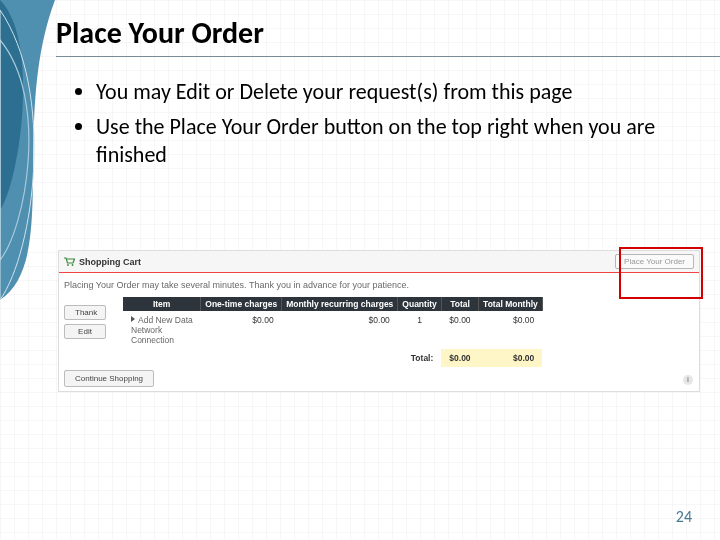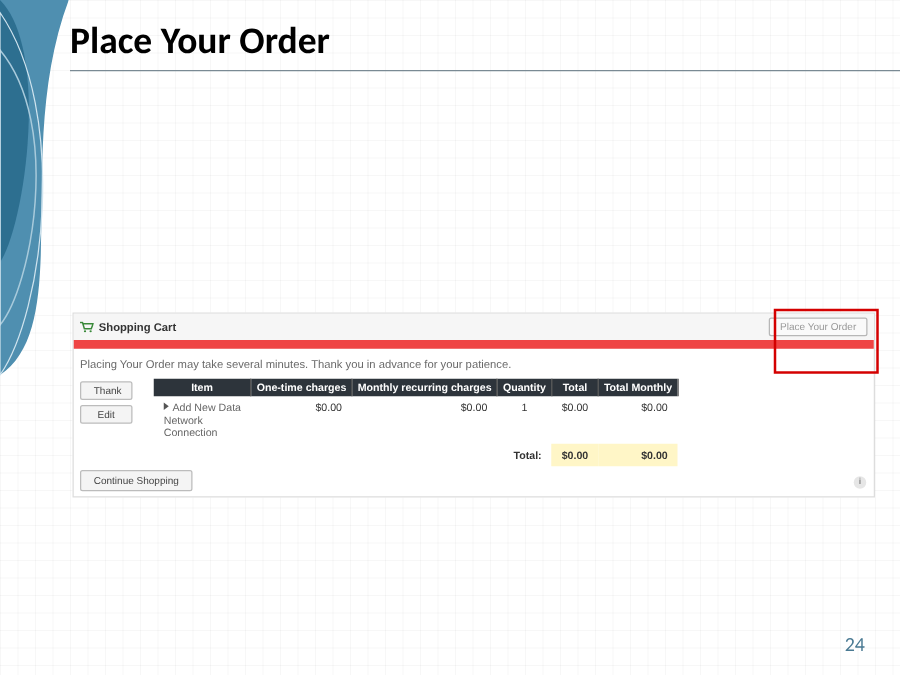--- a/index.html
+++ b/index.html
@@ -65,21 +65,21 @@
     font-size: 9px;
     color: #3a3a3a;
     background: #fff;
     border: 1px solid #ddd;
   }
   .cart-header {
     display: flex;
     align-items: center;
     justify-content: space-between;
     background: #f6f6f6;
-    border-bottom: 7px solid #ef4444;
+    border-bottom: 1px solid #ef4444;
     padding: 3px 5px;
   }
   .cart-header-left { display: flex; align-items: center; gap: 4px; font-weight: 700; color: #333; }
   .cart-icon {
     width: 11px; height: 9px;
     display: inline-block;
   }
   .place-order-btn {
     border: 1px solid #b7b7b7;
     color: #999;
@@ -190,20 +190,26 @@
       <path d="M0,0 L55,0 C10,120 60,260 0,300 Z" fill="#4f8fb0"></path>
       <path d="M0,0 C40,40 20,180 0,210 Z" fill="#2d6f90"></path>
       <path d="M0,40 C50,100 25,230 0,260 Z" fill="none" stroke="#a8cadb" stroke-width="1.2"></path>
       <path d="M0,10 C55,90 35,250 0,300 Z" fill="none" stroke="#cfe3ee" stroke-width="1"></path>
     </svg>
   </div>
 
   <div class="title">Place Your Order</div>
   <div class="title-underline"></div>
 
+  <div class="bullets">
+    <ul>
+      <li>You may Edit or Delete your request(s) from this page</li>
+      <li>Use the Place Your Order button on the top right when you are finished</li>
+    </ul>
+  </div>
 
   <div class="screenshot">
 
     <div class="cart-header">
       <div class="cart-header-left">
         <span class="cart-icon">
           <svg width="11" height="9" viewBox="0 0 11 9">
             <path d="M0 1 L2 1 L3.5 6 L9 6 L10.5 2 L2.5 2" fill="none" stroke="#3a8a3a" stroke-width="1.2"></path>
             <circle cx="4" cy="8" r="0.9" fill="#3a8a3a"></circle>
             <circle cx="8.5" cy="8" r="0.9" fill="#3a8a3a"></circle>

